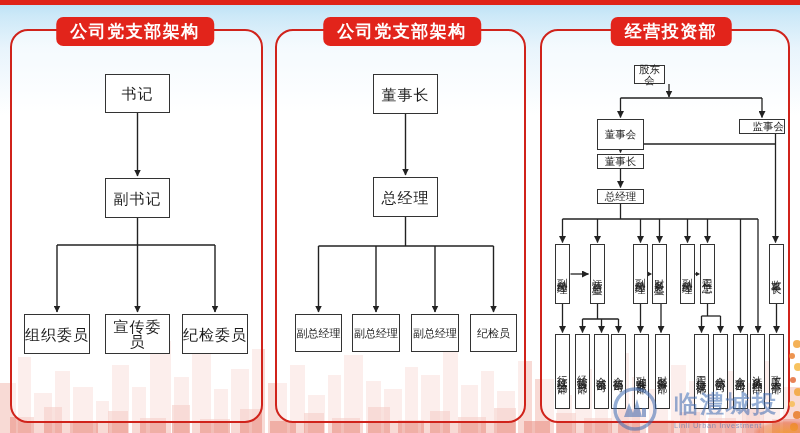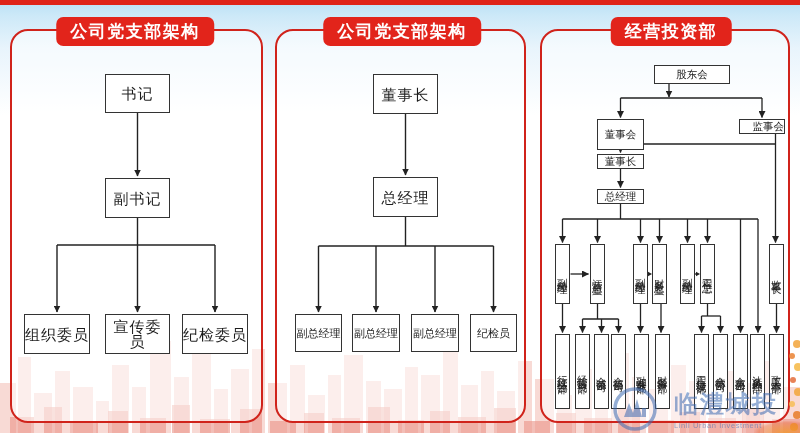--- a/index.html
+++ b/index.html
@@ -256,21 +256,21 @@
         <line x1="159.5" y1="285" x2="159.5" y2="301.5" marker-end="url(#a3)"></line>
         <line x1="178.5" y1="285" x2="178.5" y2="301.5" marker-end="url(#a3)"></line>
         <line x1="234.5" y1="273" x2="234.5" y2="301.5" marker-end="url(#a3)"></line>
       </g>
       <g fill="#222">
         <polygon points="106,240.7 110,243 106,245.3"></polygon>
         <polygon points="154,240.7 158,243 154,245.3"></polygon>
       </g>
     </svg>
 
-    <div class="node tiny" style="left:112px;top:34px;width:76px;height:19px;text-align:right;">
+    <div class="node tiny" style="left:92px;top:34px;width:31px;height:19px;">
         <span>股东会</span>
       </div>
     <div class="node tiny" style="left:55px;top:88px;width:47px;height:31px;">
         <span>董事会</span>
       </div>
     <div class="node tiny" style="left:197px;top:88px;width:46px;height:15px;justify-content:flex-end;">
         <span>监事会</span>
       </div>
     <div class="node tiny" style="left:55px;top:123px;width:47px;height:15px;">
         <span>董事长</span>

